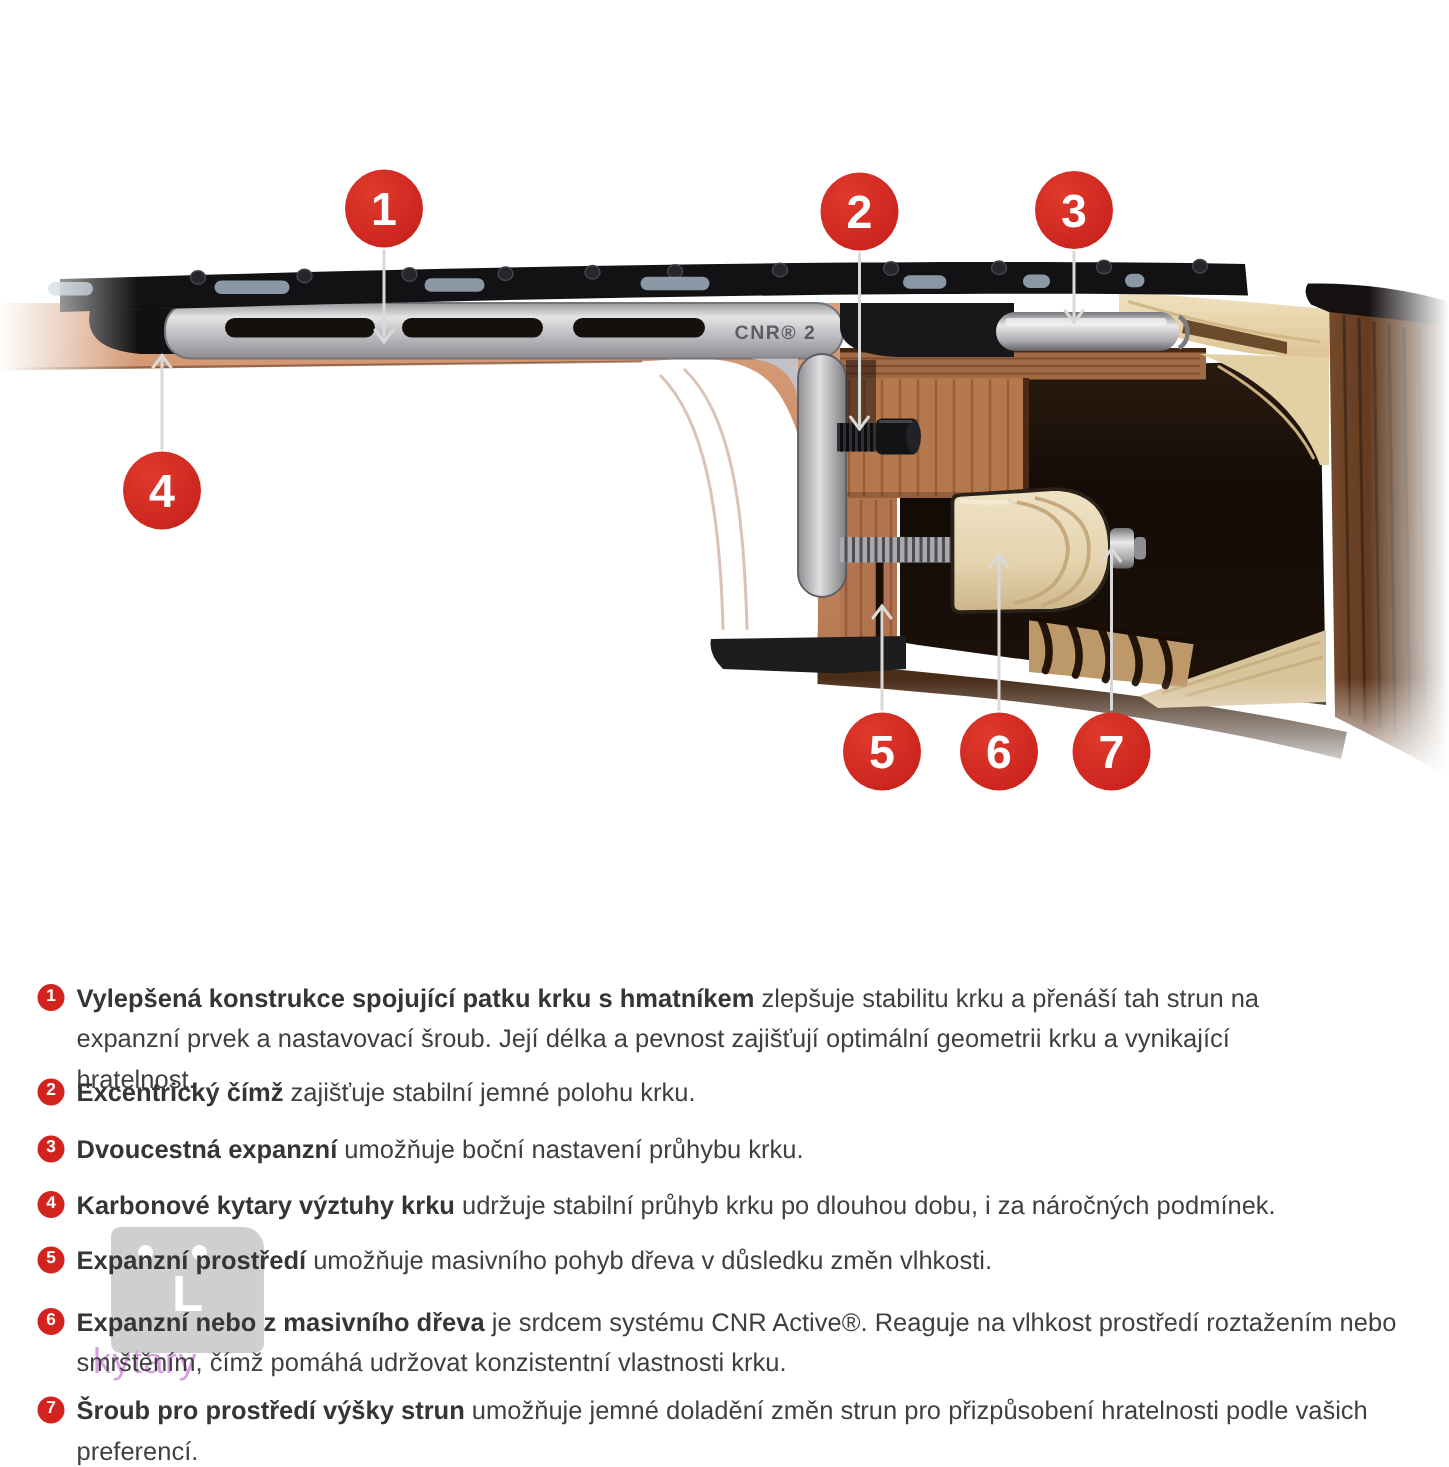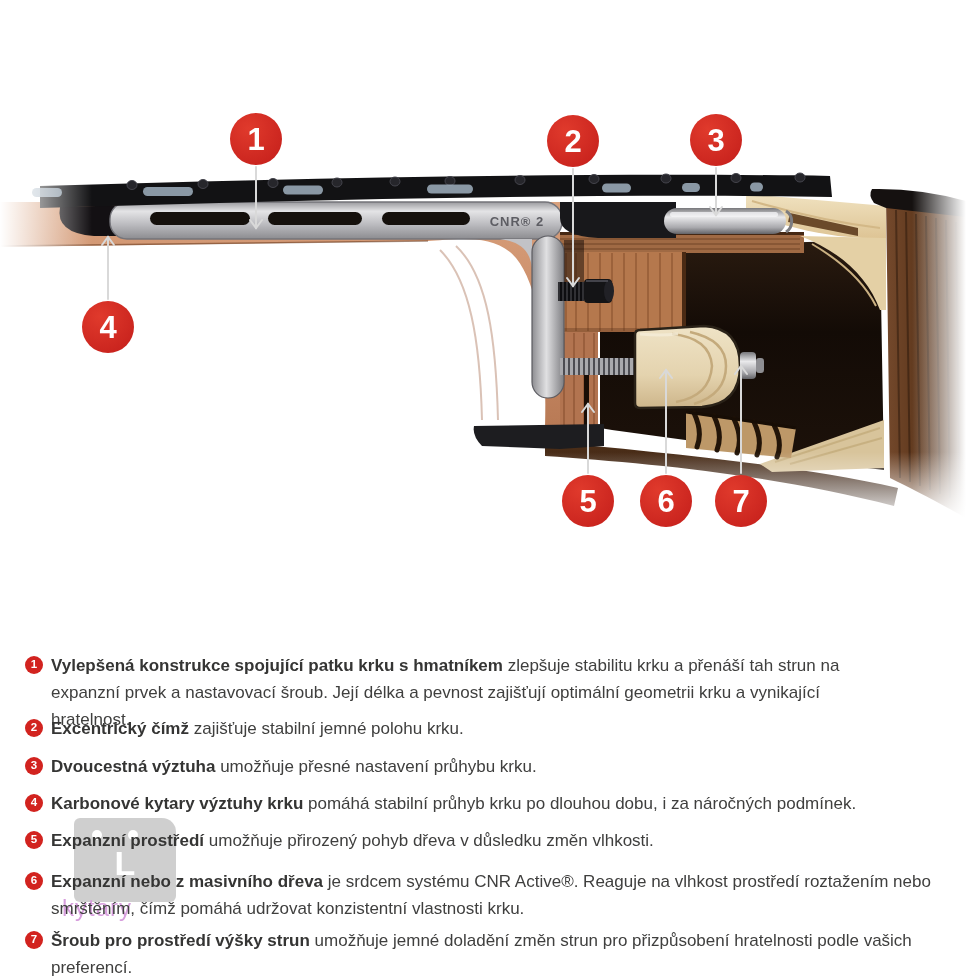--- a/index.html
+++ b/index.html
@@ -308,31 +308,31 @@
     <p class="itxt"><b>Vylepšená konstrukce spojující patku krku s hmatníkem</b> <span>zlepšuje stabilitu krku a přenáší tah strun na expanzní prvek a nastavovací šroub. Její délka a pevnost zajišťují optimální geometrii krku a vynikající hratelnost.</span></p>
   </div>
 
   <div class="legend-item" style="top:715px">
     <span class="bullet">2</span>
     <p class="itxt"><b>Excentrický čímž</b> <span>zajišťuje stabilní jemné polohu krku.</span></p>
   </div>
 
   <div class="legend-item" style="top:753px">
     <span class="bullet">3</span>
-    <p class="itxt"><b>Dvoucestná výztuha</b> <span>umožňuje přesné nastavení průhybu krku.</span></p>
+    <p class="itxt"><b>Dvoucestná expanzní</b> <span>umožňuje boční nastavení průhybu krku.</span></p>
   </div>
 
   <div class="legend-item" style="top:790px">
     <span class="bullet">4</span>
-    <p class="itxt"><b>Karbonové kytary výztuhy krku</b> <span>pomáhá stabilní průhyb krku po dlouhou dobu, i za náročných podmínek.</span></p>
+    <p class="itxt"><b>Karbonové kytary výztuhy krku</b> <span>udržuje stabilní průhyb krku po dlouhou dobu, i za náročných podmínek.</span></p>
   </div>
 
   <div class="legend-item" style="top:827px">
     <span class="bullet">5</span>
-    <p class="itxt"><b>Expanzní prostředí</b> <span>umožňuje přirozený pohyb dřeva v důsledku změn vlhkosti.</span></p>
+    <p class="itxt"><b>Expanzní prostředí</b> <span>umožňuje masivního pohyb dřeva v důsledku změn vlhkosti.</span></p>
   </div>
 
   <div class="legend-item" style="top:868px">
     <span class="bullet">6</span>
     <p class="itxt"><b>Expanzní nebo z masivního dřeva</b> <span>je srdcem systému CNR Active®. Reaguje na vlhkost prostředí roztažením nebo smrštěním, čímž pomáhá udržovat konzistentní vlastnosti krku.</span></p>
   </div>
 
   <div class="legend-item" style="top:927px">
     <span class="bullet">7</span>
     <p class="itxt"><b>Šroub pro prostředí výšky strun</b> <span>umožňuje jemné doladění změn strun pro přizpůsobení hratelnosti podle vašich preferencí.</span></p>

